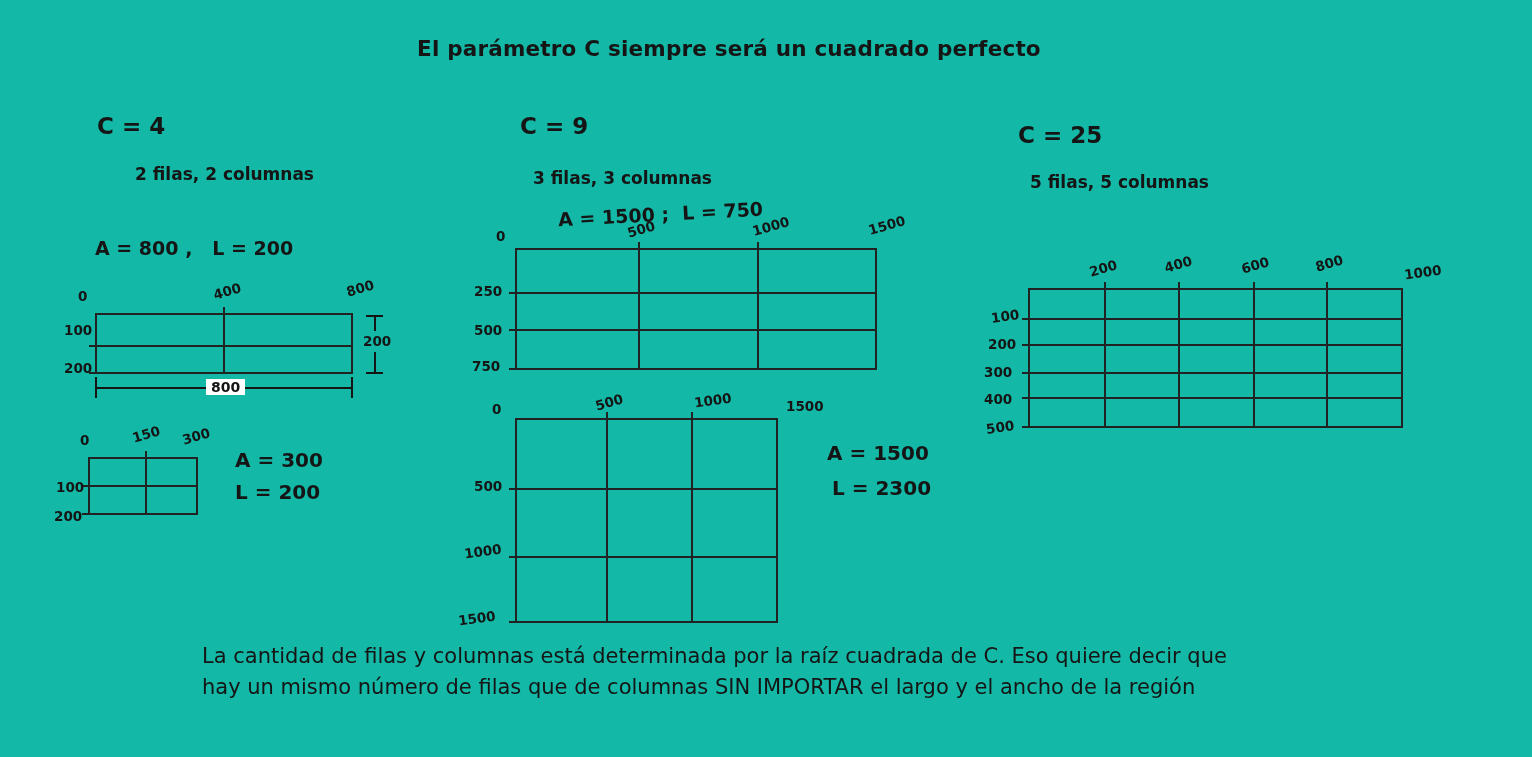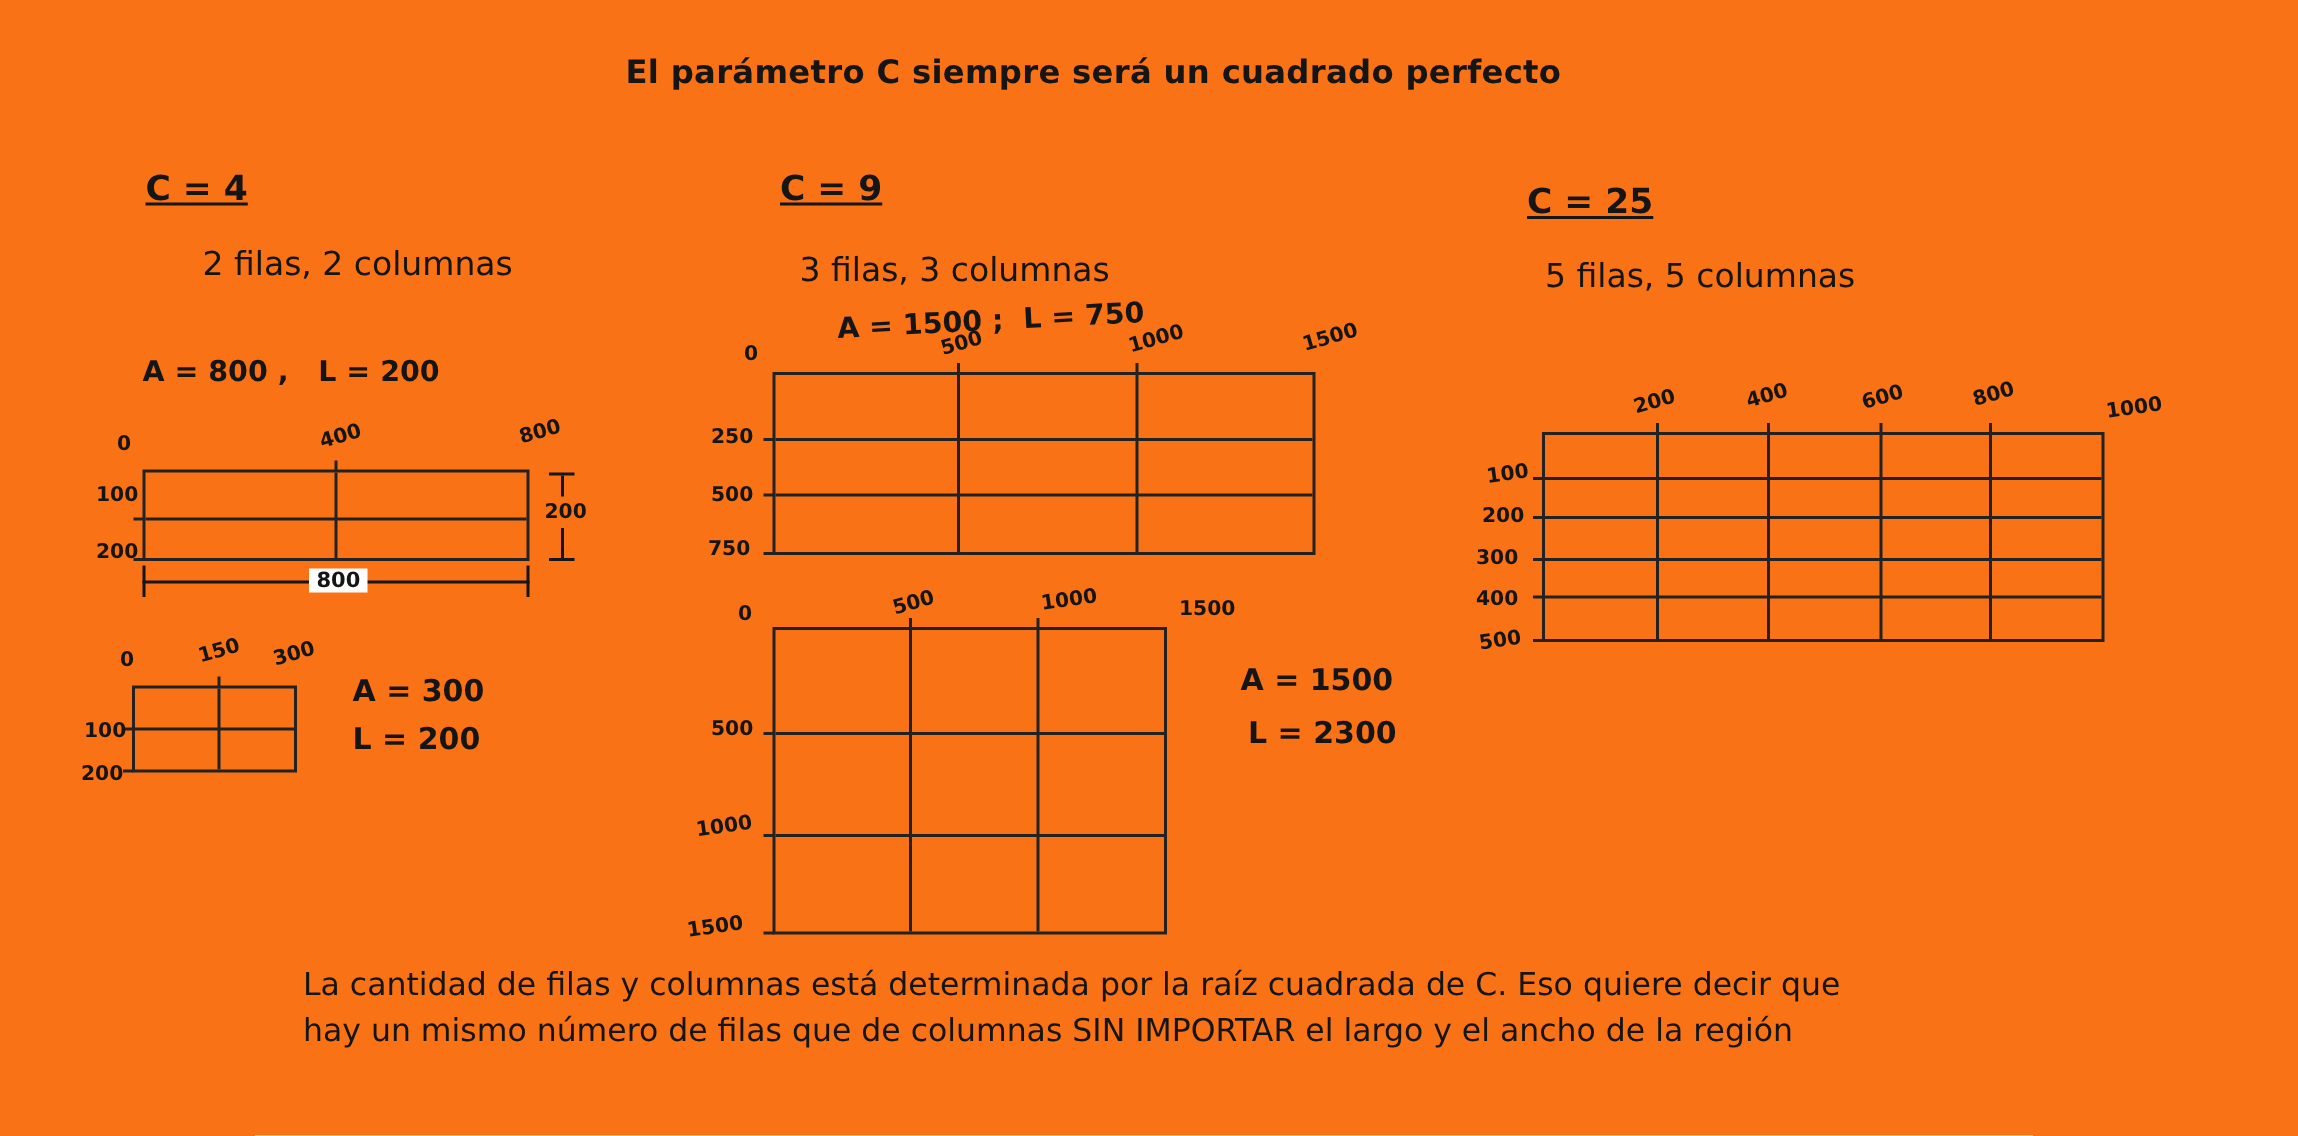--- a/index.html
+++ b/index.html
@@ -1,23 +1,23 @@
 <!DOCTYPE html>
 <html><head>
 <meta charset="utf-8">
 <style>
   html,body { margin:0; padding:0; background:#fff; }
   #canvas {
-    position:relative; width:1532px; height:757px; background:#f97316;
+    position:relative; width:1532px; height:757px; background:#14b8a6;
     font-family:"DejaVu Sans", sans-serif; color:#151515; overflow:hidden;
   }
   .lbl { position:absolute; white-space:nowrap; color:#151515; }
   .title { font-size:21.5px; font-weight:600; letter-spacing:0.2px; }
-  .clabel { font-size:23px; font-weight:600;text-decoration:underline; }
-  .sub { font-size:22px; font-weight:400; }
+  .clabel { font-size:23px; font-weight:600; }
+  .sub { font-size:17px; font-weight:700; }
   .params { font-size:19px; font-weight:700; }
   .side { font-size:20px; font-weight:700; }
   .tick { font-size:13.5px; font-weight:700; }
   .rot { transform:rotate(-16deg); }
   .rot8 { transform:rotate(-8deg); }
   .footer { font-size:21px; font-weight:500; }
 
   .grid { position:absolute; border:2px solid #222; box-sizing:border-box; background:transparent; }
   .vl { position:absolute; top:0; bottom:0; width:2px; background:#222; }
   .hl { position:absolute; left:0; right:0; height:2px; background:#222; }

